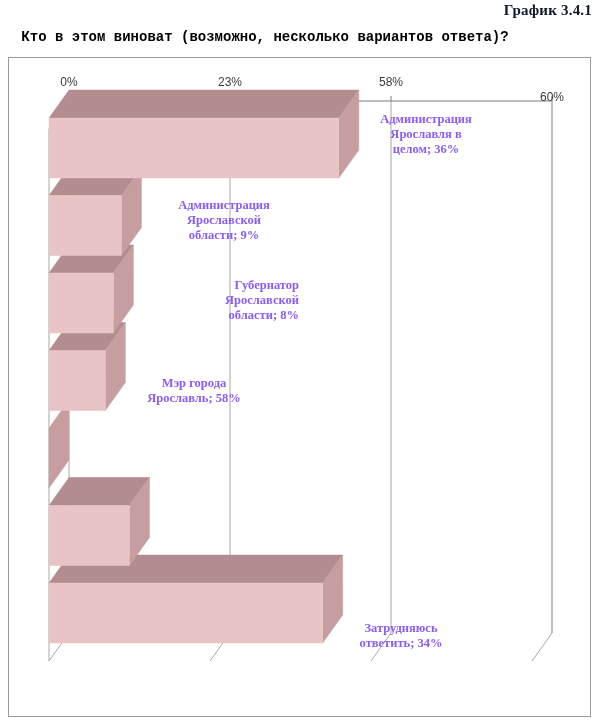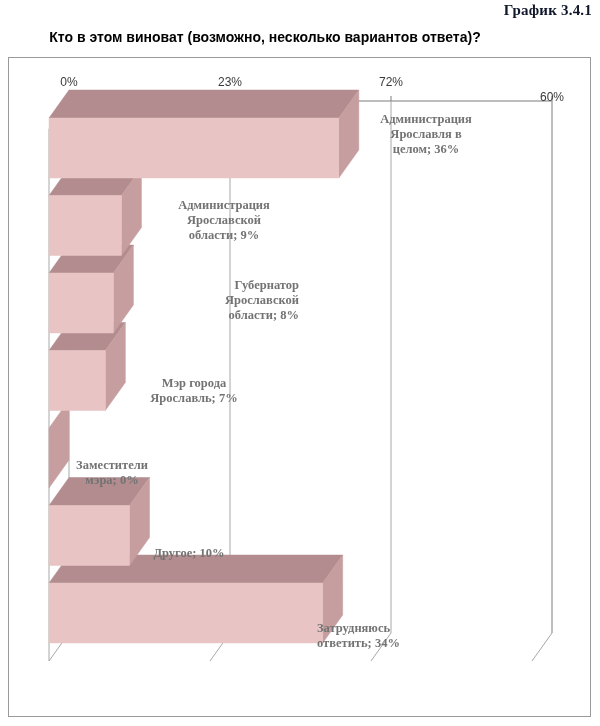--- a/index.html
+++ b/index.html
@@ -26,21 +26,21 @@
     letter-spacing: 0.2px;
     white-space: nowrap;
   }
 
   #chart-question {
     position: absolute;
     top: 29px;
     left: 0;
     width: 530px;
     text-align: center;
-    font-family: Liberation Sans, sans-serif;
+    font-family: Liberation Mono, monospace;
     font-weight: bold;
     font-size: 14px;
     color: #000;
     white-space: nowrap;
   }
 
   #chart-frame {
     position: absolute;
     left: 8px;
     top: 57px;
@@ -67,21 +67,21 @@
     transform: translateX(-50%);
     white-space: nowrap;
   }
 
   .data-label {
     position: absolute;
     font-family: "Liberation Serif", "DejaVu Serif", serif;
     font-weight: bold;
     font-size: 12.5px;
     line-height: 15px;
-    color: #737373;
+    color: #8b5cf6;
     text-align: center;
     white-space: pre-line;
   }
 </style>
 </head>
 <body>
 
 <div id="figure-number">График 3.4.1</div>
 
 <div id="chart-question">Кто в этом виноват (возможно, несколько вариантов ответа)?</div>
@@ -132,23 +132,22 @@
           <polygon points="40,137.5 60,109.5 132.45,109.5 112.45,137.5" fill="#b28c8e" stroke="#b28c8e" stroke-width="0.5"></polygon>
           <polygon points="112.45,137.5 132.45,109.5 132.45,169.5 112.45,197.5" fill="#c79e9f" stroke="#c79e9f" stroke-width="0.5"></polygon>
           <rect x="40" y="137.5" width="72.45" height="60" fill="#e8c4c4" stroke="#e8c4c4" stroke-width="0.5"></rect>
         </g>
         <g>
           <polygon points="40,60 60,32 349.8,32 329.8,60" fill="#b28c8e" stroke="#b28c8e" stroke-width="0.5"></polygon>
           <polygon points="329.8,60 349.8,32 349.8,92 329.8,120" fill="#c79e9f" stroke="#c79e9f" stroke-width="0.5"></polygon>
           <rect x="40" y="60" width="289.8" height="60" fill="#e8c4c4" stroke="#e8c4c4" stroke-width="0.5"></rect>
         </g>
       </svg>
-  <div class="axis-tick-label" style="left: 60px; top: 17px;">0%</div><div class="axis-tick-label" style="left: 221px; top: 17px;">23%</div><div class="axis-tick-label" style="left: 382px; top: 17px;">72%</div><div class="axis-tick-label" style="left: 543px; top: 17px; margin-top: 15px;">60%</div><div class="data-label" style="left: 342px; top: 54px; width: 150px; text-align: center;">Администрация
+  <div class="axis-tick-label" style="left: 60px; top: 17px;">0%</div><div class="axis-tick-label" style="left: 221px; top: 17px;">23%</div><div class="axis-tick-label" style="left: 382px; top: 17px;">58%</div><div class="axis-tick-label" style="left: 543px; top: 17px; margin-top: 15px;">60%</div><div class="data-label" style="left: 342px; top: 54px; width: 150px; text-align: center;">Администрация
 Ярославля в
 целом; 36%</div><div class="data-label" style="left: 140px; top: 140px; width: 150px; text-align: center;">Администрация
 Ярославской
 области; 9%</div><div class="data-label" style="left: 140px; top: 220px; width: 150px; text-align: right;">Губернатор
 Ярославской
 области; 8%</div><div class="data-label" style="left: 110px; top: 318px; width: 150px; text-align: center;">Мэр города
-Ярославль; 7%</div><div class="data-label" style="left: 48px; top: 400px; width: 110px; text-align: center;">Заместители
-мэра; 0%</div><div class="data-label" style="left: 120px; top: 488px; width: 120px; text-align: center;">Другое; 10%</div><div class="data-label" style="left: 308px; top: 563px; width: 140px; text-align: left;">Затрудняюсь
+Ярославль; 58%</div><div class="data-label" style="left: 322px; top: 563px; width: 140px; text-align: center;">Затрудняюсь
 ответить; 34%</div></div>
 </div>
 
 </body></html>

